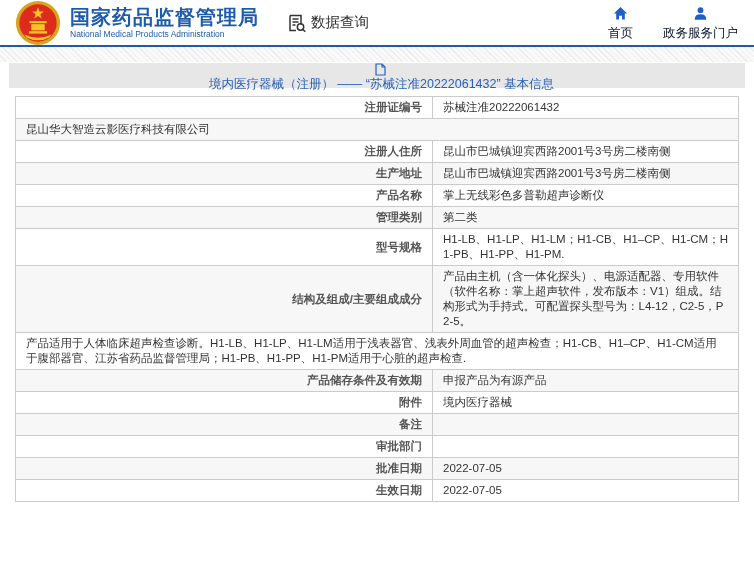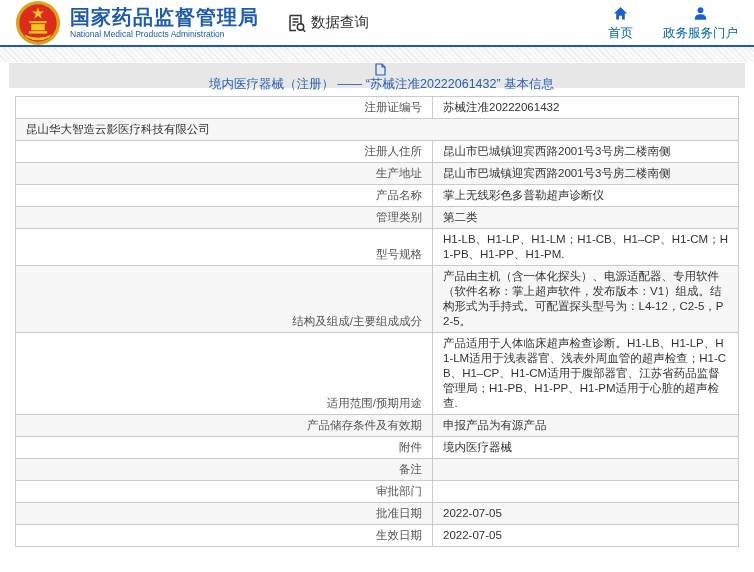--- a/index.html
+++ b/index.html
@@ -29,21 +29,21 @@
     display:flex; align-items:center; margin-left:28px; cursor:pointer;
   }
   .query svg { width:20px; height:20px; }
   .query-label { font-size:14.5px; color:#2e2e2e; margin-left:4px;font-family:Liberation Serif, serif; }
   .top-nav { margin-left:auto; display:flex; gap:30px; }
   .nav-item {
     display:flex; flex-direction:column; align-items:center;
     cursor:pointer; padding-top:2px;
   }
   .nav-item svg { width:15px; height:15px; }
-  .nav-label { font-size:12.5px; color:#0369a1; margin-top:4px; white-space:nowrap; }
+  .nav-label { font-size:12.5px; color:#0f172a; margin-top:4px; white-space:nowrap; }
   
   .hatch {
     height:15px;
     background:repeating-linear-gradient(45deg,#ececec 0 1px,#fafafa 1px 4px);
   }
   
   .breadcrumb {
     margin:1px 9px 0 9px; height:25px; background:#e7e7e7;
     display:flex; align-items:center; padding-left:9px;
     color:var(--breadcrumb,#2a60b4); font-size:12.5px;flex-direction:column;
@@ -54,21 +54,21 @@
     margin:8px 15px 0 15px; width:724px;
     border:1px solid #cbcbcb; border-bottom:none;
     font-size:11.5px;
   }
   .row { display:flex; border-bottom:1px solid #cbcbcb; min-height:21px; background:#fff; }
   .row:nth-child(even) { background:var(--stripe,#f7f7f7); }
   .cell { padding:3px 10px; line-height:15px; }
   .cell.label {
     width:417px; flex:0 0 auto; text-align:right; color:#555;
     border-right:1px solid #cbcbcb;
-    display:flex; justify-content:flex-end; align-items:flex-end;
+    display:flex; justify-content:flex-end; align-items:center;font-weight:bold;
   }
   .cell.label .lbl-text { display:inline-block; }
   .cell.value { flex:1 1 auto; color:#333; word-break:break-all; }
 </style>
 </head>
 <body>
 
 <div class="header">
   <svg class="logo" viewBox="0 0 48 48">
     <circle cx="24" cy="24" r="23" fill="#d8a31d"></circle>
@@ -173,23 +173,20 @@
     </div>
 
   <div class="row">
       <div class="cell label">
         <span class="lbl-text">结构及组成/主要组成成分</span>
       </div>
       <div class="cell value">产品由主机（含一体化探头）、电源适配器、专用软件（软件名称：掌上超声软件，发布版本：V1）组成。结构形式为手持式。可配置探头型号为：L4-12，C2-5，P2-5。</div>
     </div>
 
   <div class="row">
-      <div class="cell label">
-        <span class="lbl-text">适用范围/预期用途</span>
-      </div>
       <div class="cell value">产品适用于人体临床超声检查诊断。H1-LB、H1-LP、H1-LM适用于浅表器官、浅表外周血管的超声检查；H1-CB、H1–CP、H1-CM适用于腹部器官、江苏省药品监督管理局；H1-PB、H1-PP、H1-PM适用于心脏的超声检查.</div>
     </div>
 
   <div class="row">
       <div class="cell label">
         <span class="lbl-text">产品储存条件及有效期</span>
       </div>
       <div class="cell value">申报产品为有源产品</div>
     </div>
 

